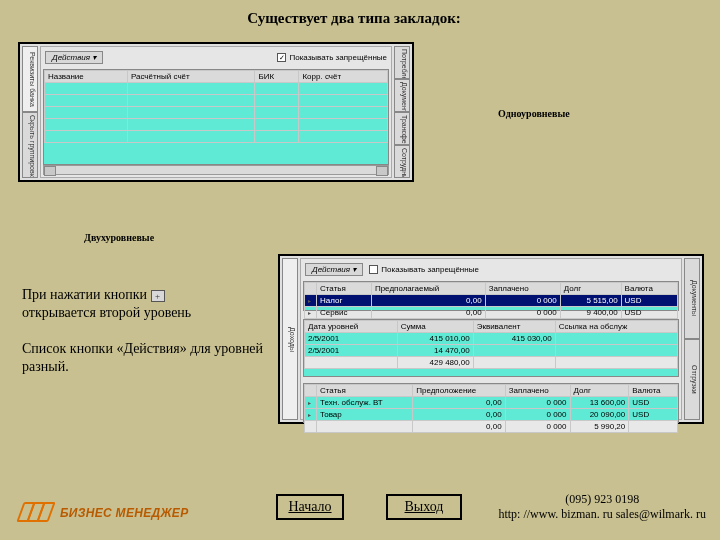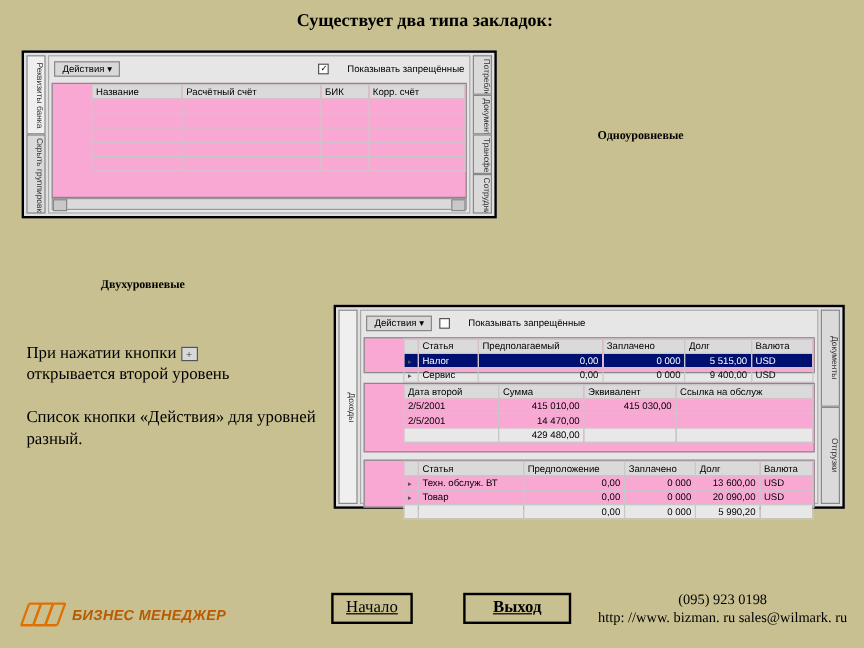--- a/index.html
+++ b/index.html
@@ -71,36 +71,36 @@
     gap: 6px;
     padding: 2px 4px;
     font-family: Arial, sans-serif;
     font-size: 8px;
   }
   .btn {
     background: #D8D8D8;
     border: 1px solid #888;
     padding: 1px 6px;
     font-size: 8px;
-  }
-  .chk { display:flex; align-items:center; gap:15px; font-size:8px;}
+    font-style: italic;
+  }
+  .chk { display:flex; align-items:center; gap:3px; font-size:8px;}
   .chkbox {
     width:9px; height:9px; border:1px solid #555; background:#fff;
     display:inline-flex; align-items:center; justify-content:center;
     font-size:7px; line-height:7px;
   }
 
   .grid {
     position: absolute;
     left: 2px; right: 2px;
-    background: #f9a8d4;
+    background: #5eead4;
     border: 1px solid #888;
     font-family: Arial, sans-serif;
     font-size: 8px;
-    padding-left: 32px;
   }
   .p1 .grid { top: 22px; bottom: 12px; }
   .grid table { width: 100%; border-collapse: collapse; }
   .grid th, .grid td {
     border: 1px solid #C8C8C8;
     padding: 1px 3px;
     text-align: left;
     height: 12px;
     overflow: hidden;
     white-space: nowrap;
@@ -141,21 +141,21 @@
 
   
   .nav-btn {
     position:absolute; bottom: 20px; height: 26px;
     border: 2px solid #000; background: transparent;
     display:flex; align-items:center; justify-content:center;
     font-family: "Times New Roman", serif; font-size:14px;
     text-decoration: underline;
   }
   .nb1 { left: 276px; width: 68px; }
-  .nb2 { left: 386px; width: 90px; font-weight: bold; }
+  .nb2 { left: 386px; width: 76px; }
   .contact {
     position:absolute; right: 14px; bottom: 18px;
     text-align:left; font-size:12px; line-height:1.25;
   }
   .logo {
     position:absolute; left: 20px; bottom: 14px;
     display:flex; align-items:center; gap:6px;
   }
   .logo-mark {
     width:34px; height:26px; position:relative;
@@ -302,21 +302,21 @@
           <td>USD</td>
         </tr>
       </tbody>
         </table>
     </div>
 
     <div class="grid sub2">
       <table>
         <tbody>
             <tr>
-          <th>Дата второй</th>
+          <th>Дата уровней</th>
           <th>Сумма</th>
           <th>Эквивалент</th>
           <th>Ссылка на обслуж</th>
         </tr>
         <tr>
           <td>2/5/2001</td>
           <td class="num">415 010,00</td>
           <td class="num">415 030,00</td>
           <td></td>
         </tr>

